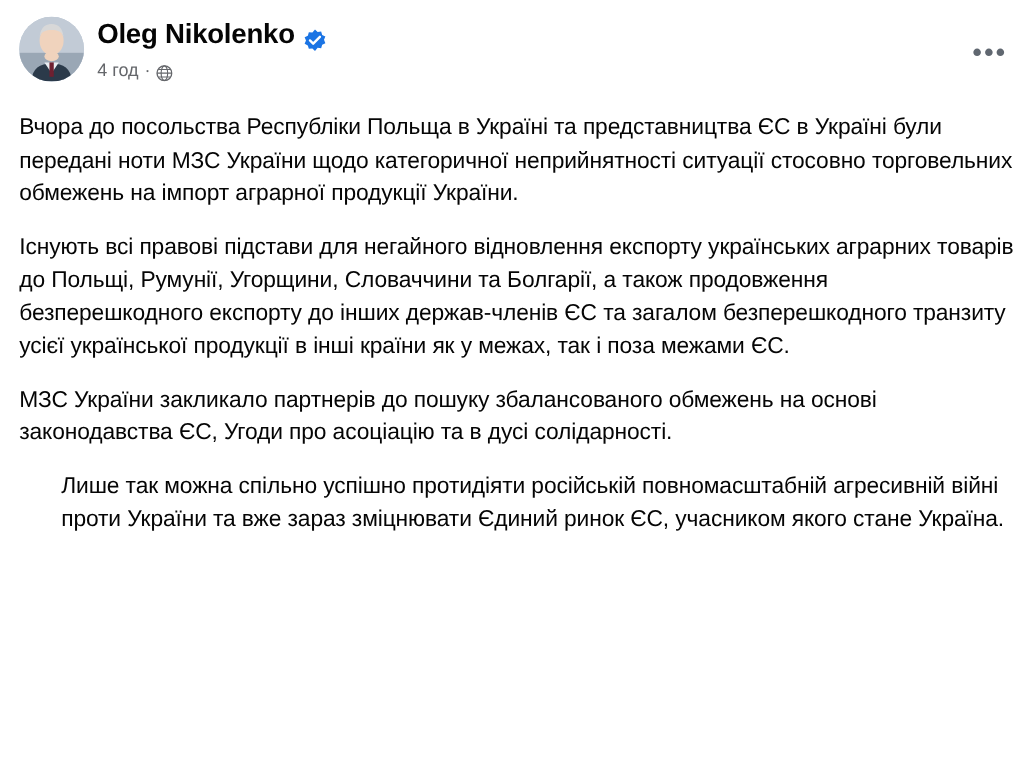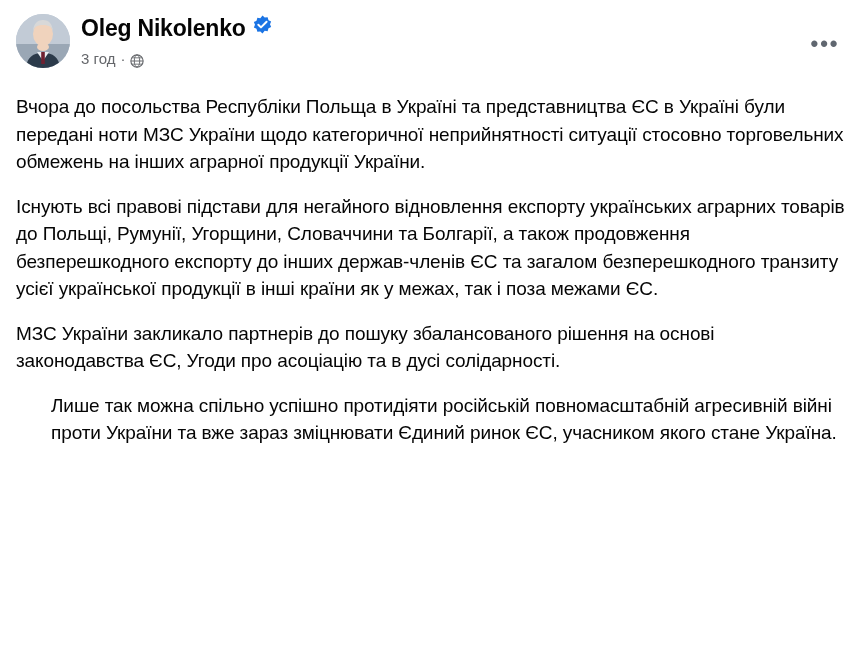--- a/index.html
+++ b/index.html
@@ -45,21 +45,21 @@
     height: 54px;
   }
   .header-text {
     margin-left: 11px;
     padding-top: 2px;
     flex: 1 1 auto;
     min-width: 0;
   }
   .name-row {
     display: flex;
-    align-items: flex-start;
+    align-items: flex-end;
     line-height: 1;
   }
   .author-name {
     font-size: 23px;
     font-weight: bold;
     color: #050505;
     letter-spacing: -0.2px;
     line-height: 28px;
   }
   .verified {
@@ -150,39 +150,39 @@
       <div class="name-row">
         <span class="author-name">Oleg Nikolenko</span>
         <span class="verified">
           <svg viewBox="0 0 20 20" xmlns="http://www.w3.org/2000/svg" aria-hidden="true">
             <path d="M10 0.6l2.3 2.1 3.1-.3 .9 3 2.8 1.4-1.2 2.9 1.2 2.9-2.8 1.4-.9 3-3.1-.3L10 19.4l-2.3-2.1-3.1.3-.9-3L.9 13.2l1.2-2.9L.9 7.4l2.8-1.4 .9-3 3.1 .3z" fill="#1b74e4"></path>
             <path d="M5.6 10.2l2.8 2.8 5.9-5.9" fill="none" stroke="#ffffff" stroke-width="2.1" stroke-linecap="round" stroke-linejoin="round"></path>
           </svg>
         </span>
       </div>
       <div class="meta-row">
-        <span>3 год</span>
+        <span>4 год</span>
         <span class="meta-sep">·</span>
         <span class="globe-icon">
           <svg viewBox="0 0 16 16" xmlns="http://www.w3.org/2000/svg" aria-hidden="true">
             <circle cx="8" cy="8" r="7" fill="none" stroke="#65676b" stroke-width="1.3"></circle>
             <ellipse cx="8" cy="8" rx="3.1" ry="7" fill="none" stroke="#65676b" stroke-width="1.1"></ellipse>
             <line x1="1.1" y1="8" x2="14.9" y2="8" stroke="#65676b" stroke-width="1.1"></line>
             <line x1="2.2" y1="4.4" x2="13.8" y2="4.4" stroke="#65676b" stroke-width="1"></line>
             <line x1="2.2" y1="11.6" x2="13.8" y2="11.6" stroke="#65676b" stroke-width="1"></line>
           </svg>
         </span>
       </div>
     </div>
 
     <div class="more-btn">
       <span class="dots">•••</span>
     </div>
   </div>
 
   <div class="post-body">
-    <p>Вчора до посольства Республіки Польща в Україні та представництва ЄС в Україні були передані ноти МЗС України щодо категоричної неприйнятності ситуації стосовно торговельних обмежень на інших аграрної продукції України.</p>
+    <p>Вчора до посольства Республіки Польща в Україні та представництва ЄС в Україні були передані ноти МЗС України щодо категоричної неприйнятності ситуації стосовно торговельних обмежень на імпорт аграрної продукції України.</p>
     <p>Існують всі правові підстави для негайного відновлення експорту українських аграрних товарів до Польщі, Румунії, Угорщини, Словаччини та Болгарії, а також продовження безперешкодного експорту до інших держав-членів ЄС та загалом безперешкодного транзиту усієї української продукції в інші країни як у межах, так і поза межами ЄС.</p>
-    <p>МЗС України закликало партнерів до пошуку збалансованого рішення на основі законодавства ЄС, Угоди про асоціацію та в дусі солідарності.</p>
+    <p>МЗС України закликало партнерів до пошуку збалансованого обмежень на основі законодавства ЄС, Угоди про асоціацію та в дусі солідарності.</p>
     <p>Лише так можна спільно успішно протидіяти російській повномасштабній агресивній війні проти України та вже зараз зміцнювати Єдиний ринок ЄС, учасником якого стане Україна.</p>
   </div>
 
 </div>
 
 </body></html>

